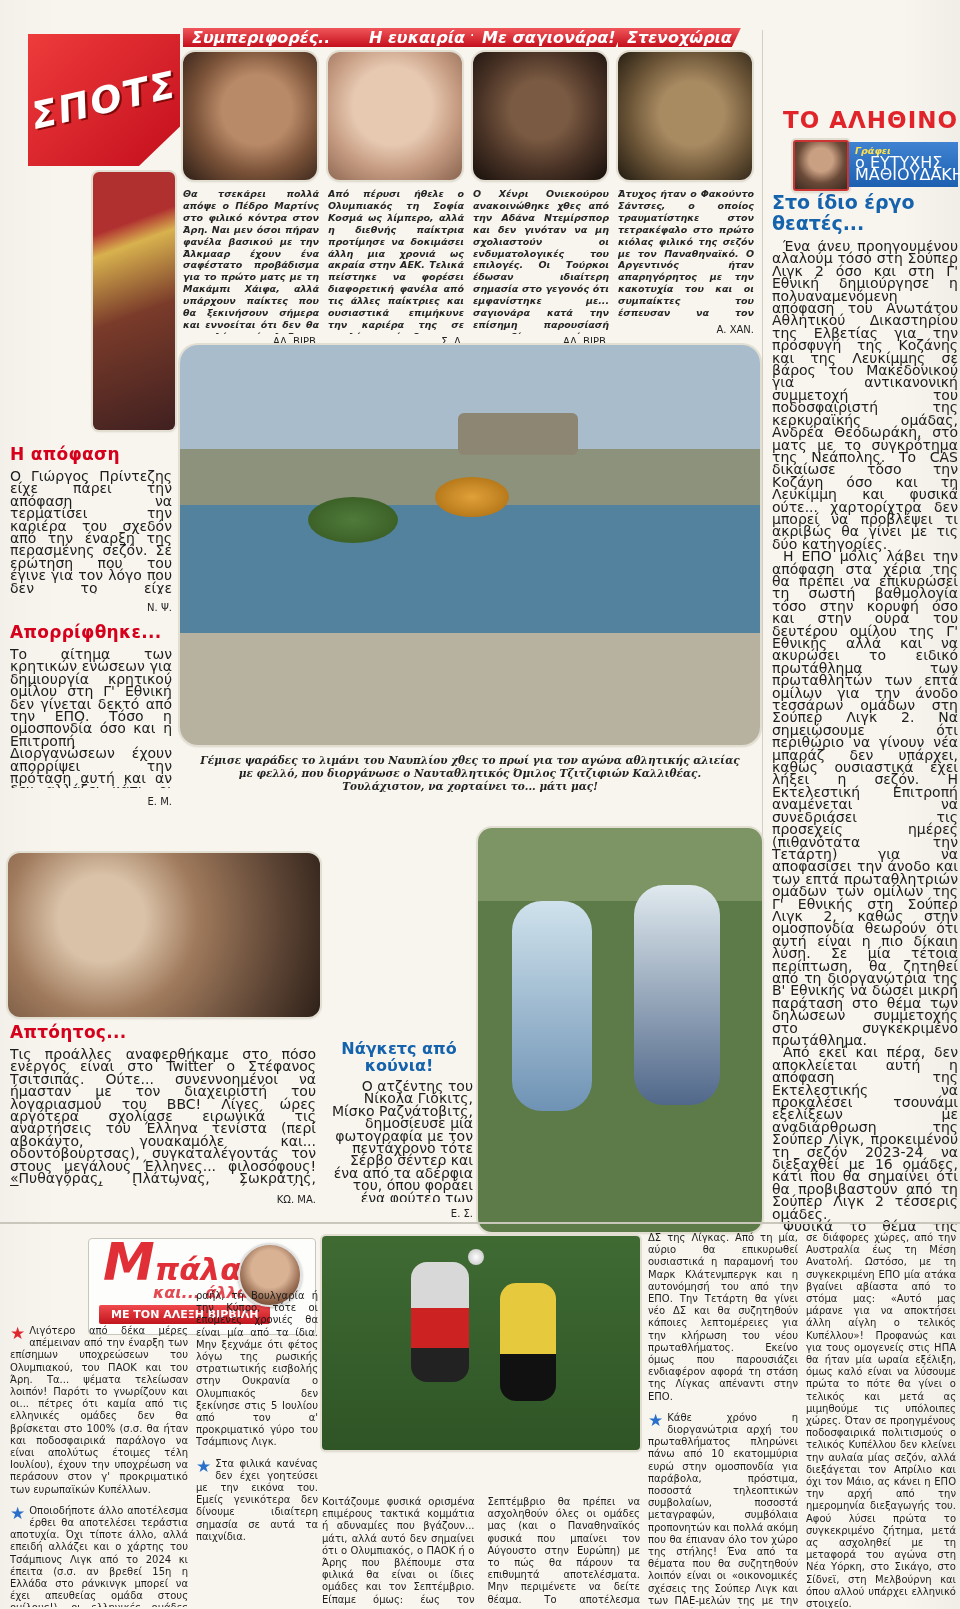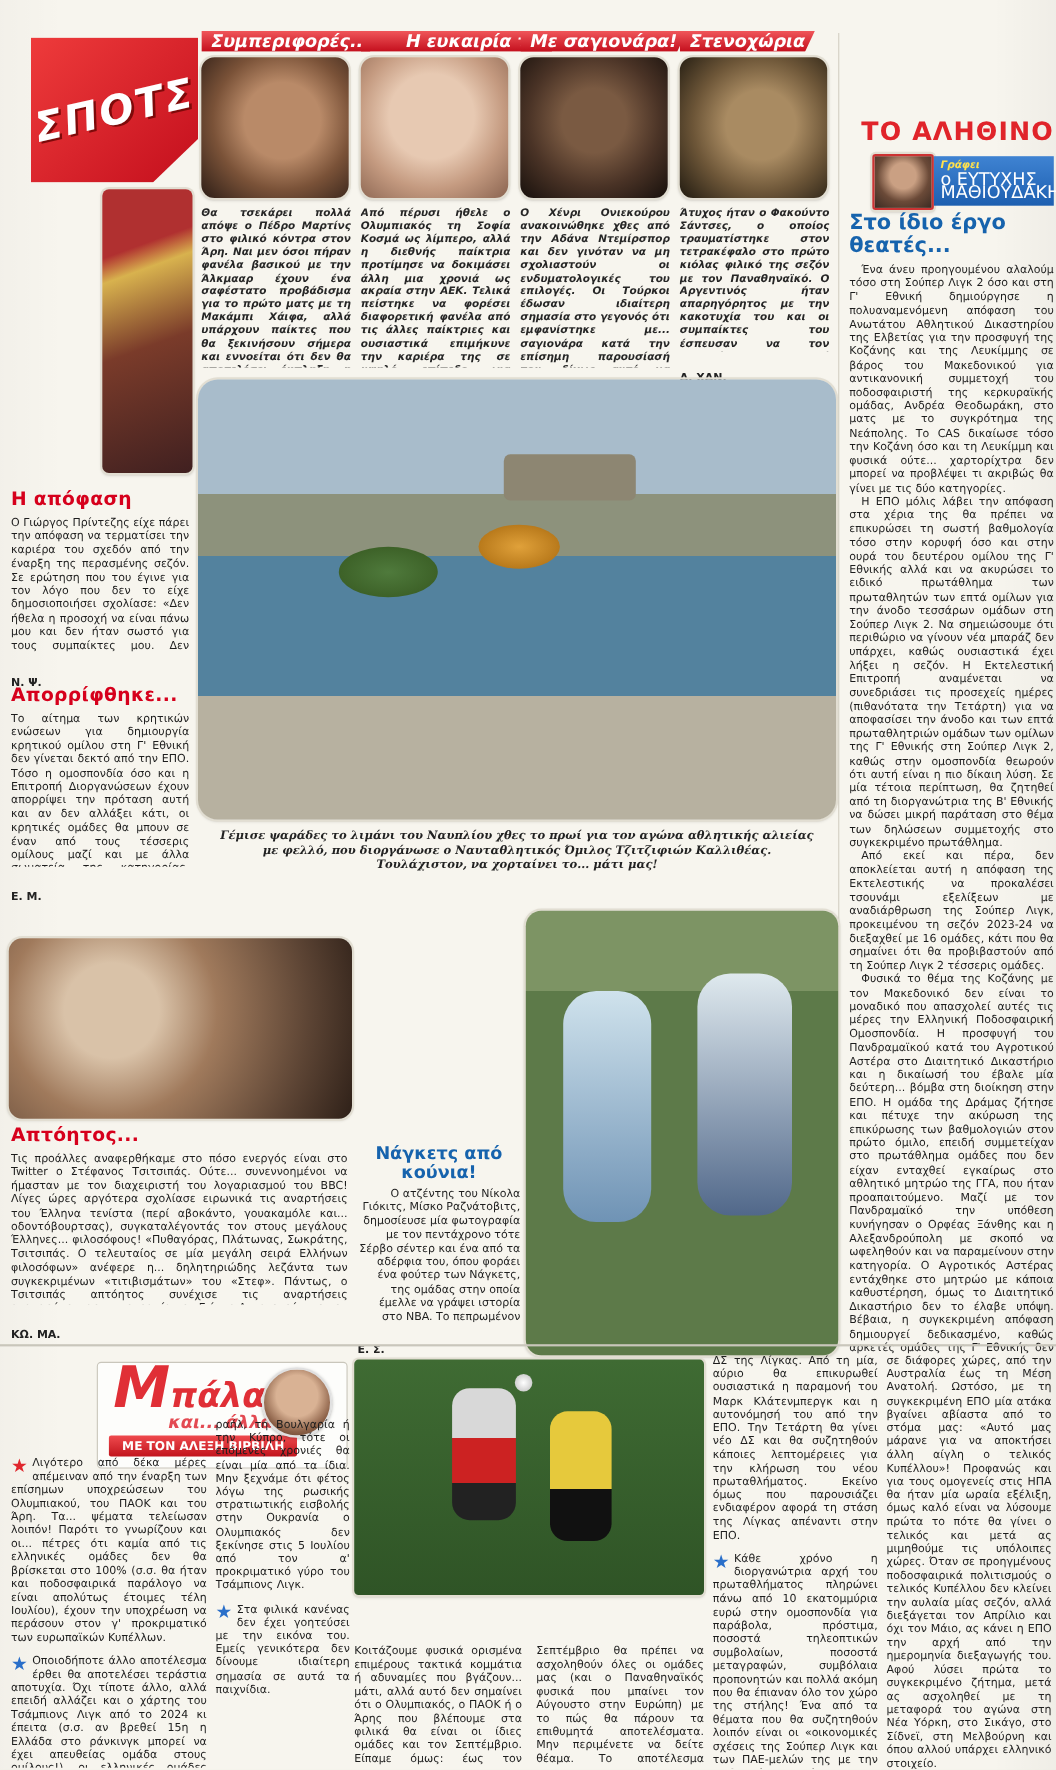--- a/index.html
+++ b/index.html
@@ -26,23 +26,23 @@
   #byline-box .name{color:#fff;font-size:16px;font-weight:normal;display:block;line-height:11.5px;}
   
   .ribbon{height:19px;background:linear-gradient(#f0565a,#c40f1d);color:#fff;font-weight:bold;font-style:italic;
       font-size:16px;line-height:19px;padding:0 9px;clip-path:polygon(0 0,100% 0,calc(100% - 9px) 100%,0 100%);
       white-space:nowrap;box-shadow:1px 1px 0 rgba(0,0,0,.25);}
   .red-title{color:#d6001c;font-weight:bold;font-size:17px;letter-spacing:.3px;}
   .blue-title{color:#1663ad;font-weight:bold;font-size:19px;line-height:21px;}
   
   .spot-body{font-size:9.5px;line-height:11.9px;font-weight:bold;font-style:italic;color:#262626;
       text-align:justify;margin:0;}
-  .body{font-size:10px;line-height:12.4px;color:#1d1d1d;text-align:justify;margin:0;}
+  .body{font-size:14px;line-height:12.4px;color:#1d1d1d;text-align:justify;margin:0;}
   .body p{margin:0;text-indent:11px;}
-  .sig{font-size:10px;font-weight:bold;color:#222;text-align:left;margin-top:20px;}
+  .sig{font-size:10px;font-weight:normal;color:#222;text-align:right;margin-top:6px;}
   .caption{font-family:"DejaVu Serif",serif;font-style:italic;font-weight:bold;font-size:10.5px;line-height:13px;
       color:#222;text-align:center;}
   .clip{overflow:hidden;}
   
   .ph{border-radius:12px;box-shadow:0 0 0 2px #e2ded2, 0 1px 3px rgba(0,0,0,.25);}
   .ph .blob{position:absolute;border-radius:50%;}
   #photo-celebration{background:linear-gradient(160deg,#b03030 0 22%,#d8b24e 30%,#7a3b2a 55%,#402020 100%);border-radius:6px;}
   #photo-martins{background:radial-gradient(circle at 55% 45%,#b98a68 0 34%,#7a5238 62%,#2c1d16 100%);}
   #photo-kosma{background:radial-gradient(circle at 48% 42%,#e7c9b2 0 38%,#c49a80 65%,#8a6450 100%);}
   #photo-onyekuru{background:radial-gradient(circle at 50% 45%,#7a5a42 0 30%,#4a3326 62%,#17100c 100%);}

